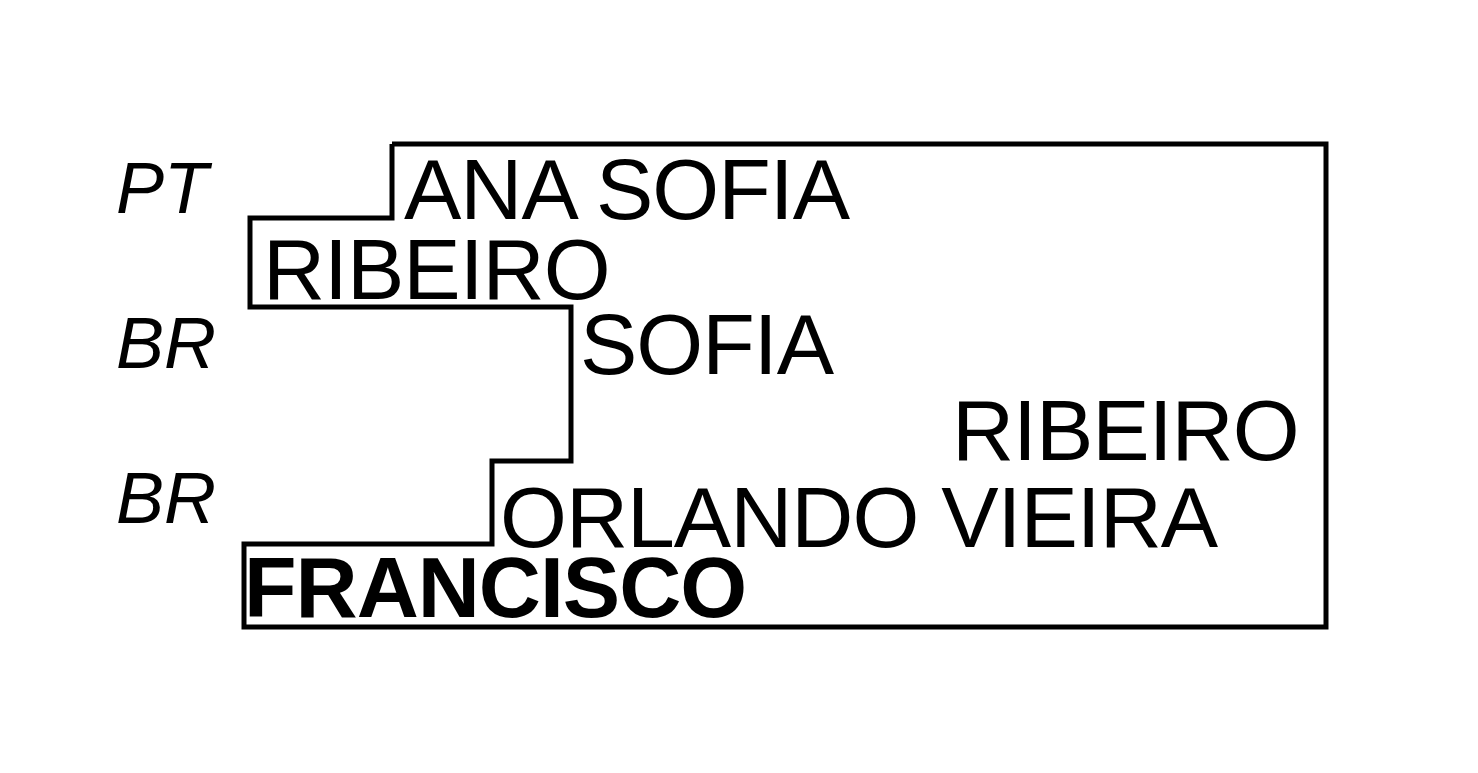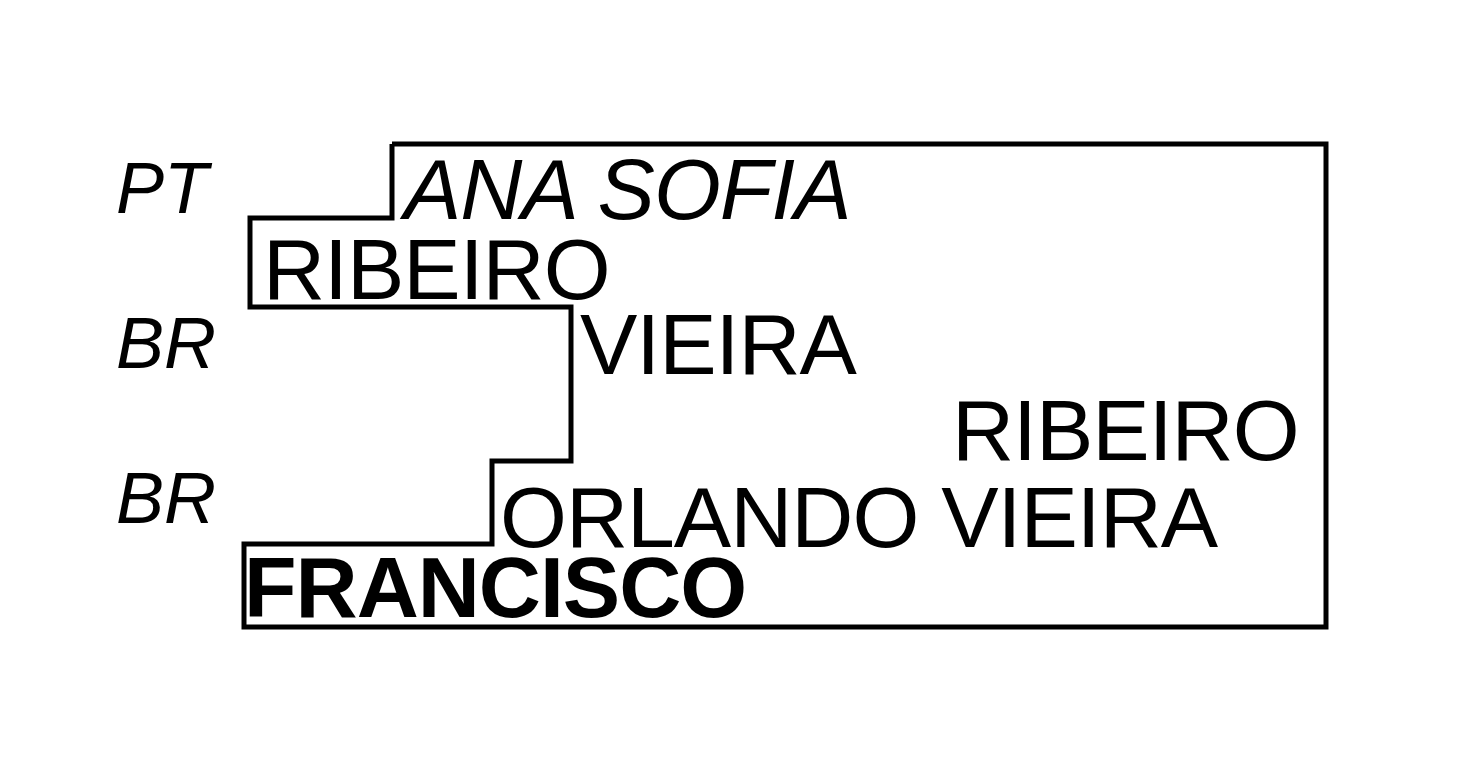--- a/index.html
+++ b/index.html
@@ -59,27 +59,27 @@
 <body>
 
 <div id="stage">
 
   <svg id="outline-svg" viewBox="0 0 1478 773" aria-hidden="true">
     <polyline class="outline-path" points="392,144 1326,144 1326,627 244,627 244,544 492,544 492,461 571,461 571,307 250,307 250,218 392,218 392,144"></polyline>
   </svg>
 
   <span class="txt code" style="left:116px; top:152px;">PT</span>
 
-  <span class="txt name" style="left:404px; top:146px;font-style:italic;">ANA SOFIA</span>
+  <span class="txt name" style="left:404px; top:146px;">ANA SOFIA</span>
 
   <span class="txt name" style="left:263px; top:226px;text-align:right;">RIBEIRO</span>
 
   <span class="txt code" style="left:116px; top:307px;">BR</span>
 
-  <span class="txt name" style="left:580px; top:301px;">VIEIRA</span>
+  <span class="txt name" style="left:580px; top:301px;">SOFIA</span>
 
   <span class="txt name" style="left:952px; top:387px;">RIBEIRO</span>
 
   <span class="txt code" style="left:116px; top:462px;">BR</span>
 
   <span class="txt name" style="left:500px; top:474px;">ORLANDO VIEIRA</span>
 
   <span class="txt name" style="left:244px; top:544px;font-weight:bold;">FRANCISCO</span>
 
 </div>

